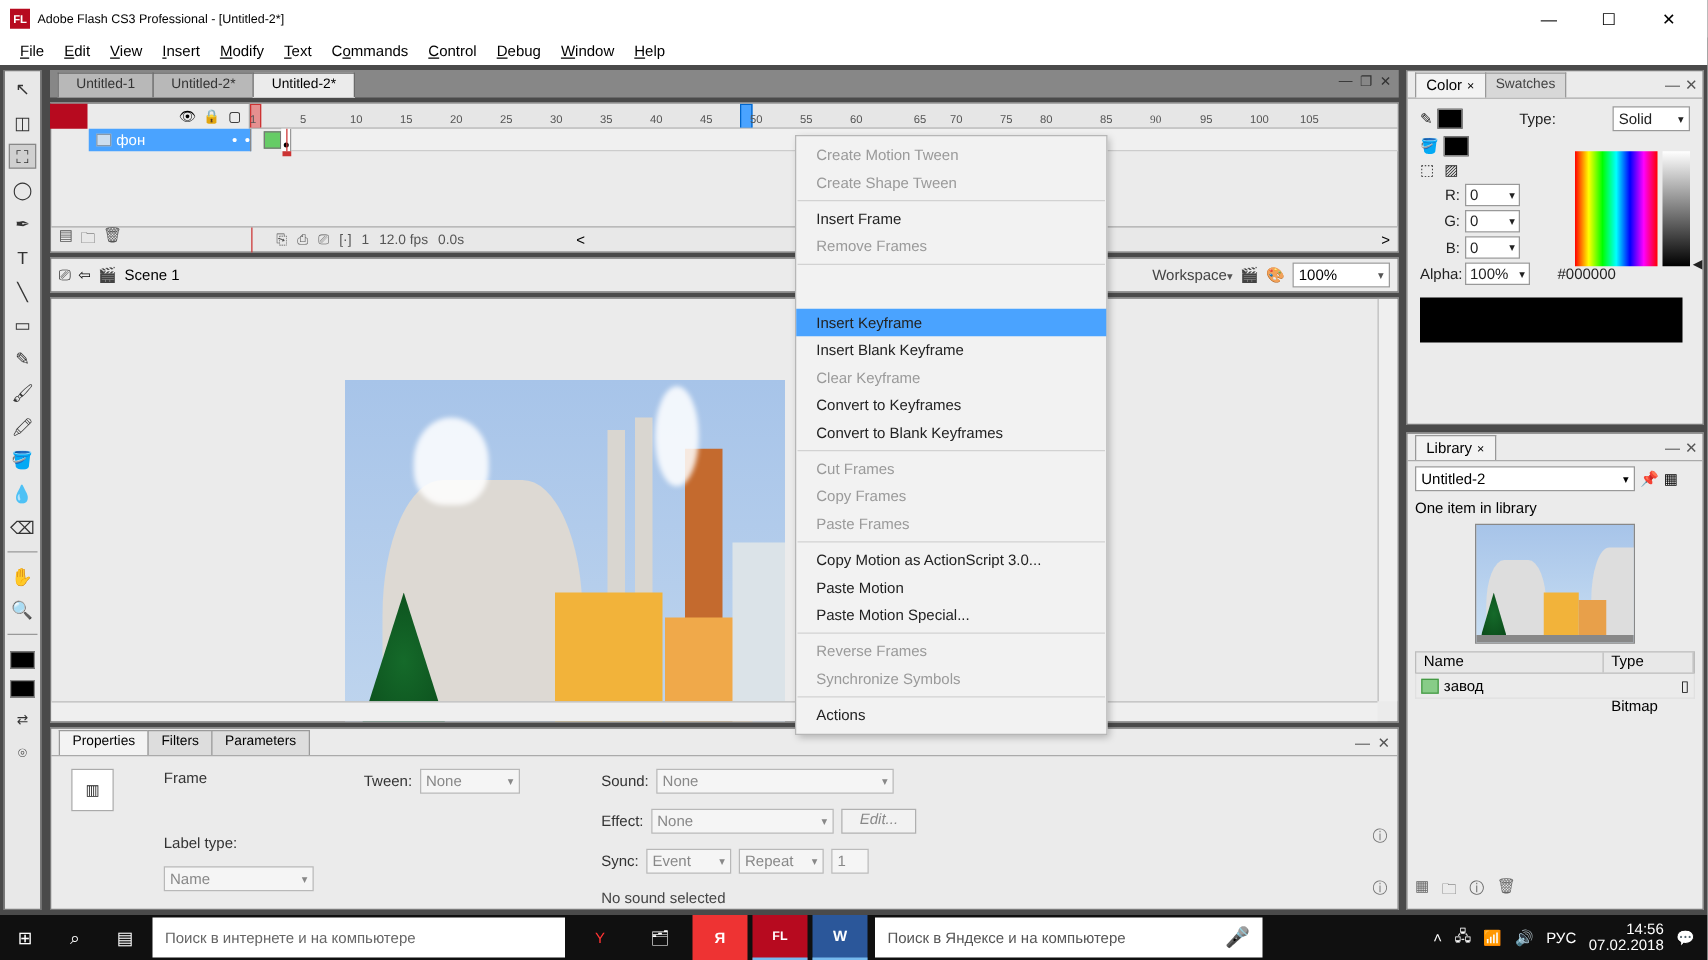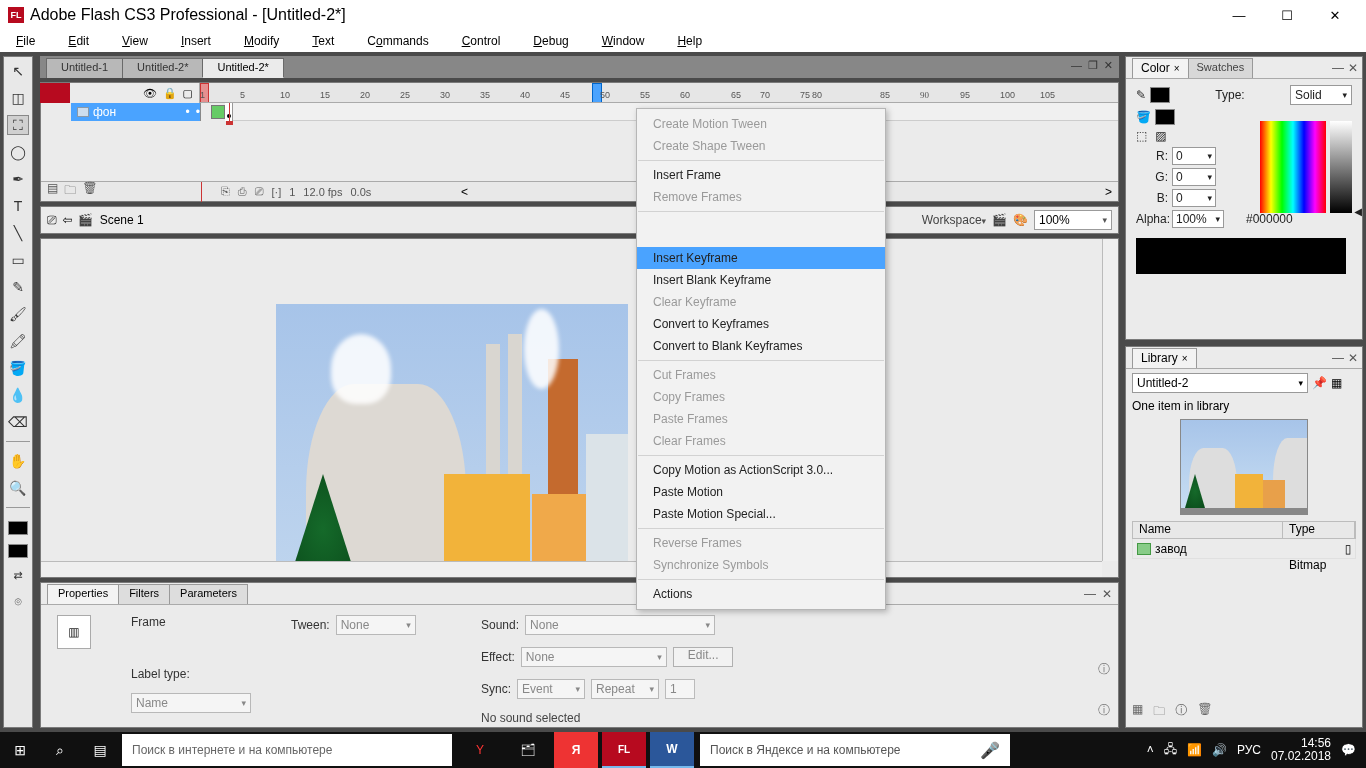--- a/index.html
+++ b/index.html
@@ -1,22 +1,22 @@
 <!DOCTYPE html>
 <html><head>
 <meta charset="utf-8">
 <style>
 * { margin:0; padding:0; box-sizing:border-box; font-family:"Segoe UI",Tahoma,sans-serif; font-size:12px; user-select:none; }
 body { width:1366px; height:768px; background:#fff; overflow:hidden; position:relative; }
 .titlebar { height:30px; background:#fff; display:flex; align-items:center; padding:0 8px; }
 .titlebar .fl-icon { width:16px; height:16px; background:#b70a1f; margin-right:6px; display:flex; align-items:center; justify-content:center; color:#fff; font-size:9px; font-weight:bold; }
-.titlebar .title { flex:1; color:#000; font-size:16px; }
+.titlebar .title { flex:1; color:#000; font-size:10px; }
 .winbtns { display:flex; gap:18px; padding-right:8px; }
 .winbtn { width:30px; height:20px; display:flex; align-items:center; justify-content:center; font-size:13px; }
-.menubar { height:22px; display:flex; align-items:center; padding:0 8px; gap:17px; }
+.menubar { height:22px; display:flex; align-items:center; padding:0 8px; gap:0; }
 .menubar span { padding:2px 8px; }
 .menubar span u { text-decoration:underline; }
 .workarea { position:absolute; top:52px; left:0; right:0; bottom:36px; background:#4a4a4a; }
 .left-tools { position:absolute; left:3px; top:4px; width:30px; bottom:4px; background:#e8e8e8; border:1px solid #7a7a7a; display:flex; flex-direction:column; align-items:center; padding-top:4px; gap:7px; }
 .tool { width:22px; height:20px; display:flex; align-items:center; justify-content:center; color:#333; font-size:14px; }
 .tool.sel { background:#d0d0d0; border:1px solid #888; }
 .tool.sep { height:1px; background:#999; width:24px; margin:2px 0; }
 .left-tools .swatch-stroke { width:20px;height:14px;background:#000;border:1px solid #888;margin-top:4px; }
 .left-tools .swatch-fill { width:20px;height:14px;background:#000;border:1px solid #888;margin-top:2px; position:relative; }
 .center { position:absolute; left:40px; top:4px; right:247px; bottom:4px; display:flex; flex-direction:column; gap:4px; }
@@ -65,21 +65,21 @@
 .props-panel { height:146px; background:#ebebeb; border:1px solid #7a7a7a; position:relative; }
 .props-tabs { height:22px; display:flex; align-items:flex-end; padding-left:6px; border-bottom:1px solid #aaa; }
 .ptab { height:20px; padding:2px 10px; background:#ddd; border:1px solid #9a9a9a; border-bottom:none; font-size:11px; margin-right:-1px; }
 .ptab.active { background:#f3f3f3; }
 .props-body { padding:10px 16px; display:flex; gap:40px; }
 .props-body .col { display:flex; flex-direction:column; gap:12px; font-size:11px; color:#222; }
 .props-body label { color:#333; }
 .props-body .combo { display:inline-flex; align-items:center; justify-content:space-between; height:20px; border:1px solid #b8b8b8; background:#f5f5f5; padding:0 4px; color:#888; min-width:80px; }
 .props-body .combo.wide { min-width:190px; }
 .props-body .combo .ar { font-size:9px; }
-.props-body .editbtn { height:20px; padding:0 14px; border:1px solid #b0b0b0; background:#f2f2f2; color:#888; }
+.props-body .editbtn { height:20px; padding:0 14px; border:1px solid #b0b0b0; background:#f2f2f2; color:#888;font-style:italic; }
 .props-panel .winctl { position:absolute; right:6px; top:4px; display:flex; gap:6px; font-size:11px; color:#555; }
 .props-panel .helpicons { position:absolute; right:8px; bottom:8px; color:#777; display:flex; flex-direction:column; gap:24px; align-items:center;}
 
 .right-col { position:absolute; right:3px; top:4px; width:238px; bottom:4px; display:flex; flex-direction:column; gap:6px; }
 .panel { background:#ebebeb; border:1px solid #7a7a7a; position:relative; }
 .panel .phdr { height:22px; display:flex; align-items:flex-end; padding-left:6px; border-bottom:1px solid #aaa; }
 .panel .phdr .pt { height:20px; padding:2px 8px; background:#f3f3f3; border:1px solid #999; border-bottom:none; font-size:11px; margin-right:-1px; }
 .panel .phdr .pt.inact { background:#d8d8d8; color:#444; }
 .panel .phdr .pt .x { margin-left:4px; font-size:10px; }
 .panel .topctl { position:absolute; right:4px; top:4px; display:flex; gap:4px; color:#555; font-size:11px; }
@@ -213,21 +213,21 @@
             <span class="rn" style="left: 240px;">30</span>
             <span class="rn" style="left: 280px;">35</span>
             <span class="rn" style="left: 320px;">40</span>
             <span class="rn" style="left: 360px;">45</span>
             <span class="rn" style="left: 400px;">50</span>
             <span class="rn" style="left: 440px;">55</span>
             <span class="rn" style="left: 480px;">60</span>
             <span class="rn" style="left: 520px; margin-left: 11px;">65</span>
             <span class="rn" style="left: 560px;">70</span>
             <span class="rn" style="left: 600px;">75</span>
-            <span class="rn" style="left: 612px;">80</span>
+            <span class="rn" style="left: 632px;">80</span>
             <span class="rn" style="left: 680px;">85</span>
             <span class="rn" style="left: 720px; font-family: Liberation Serif, serif;">90</span>
             <span class="rn" style="left: 760px;">95</span>
             <span class="rn" style="left: 800px;">100</span>
             <span class="rn" style="left: 840px;">105</span>
           </div>
       </div>
       <div class="layer-row">
         <div class="spacer"></div>
         <div class="lname">
@@ -499,21 +499,20 @@
     <div class="msep"></div>
     <div class="mi hi">Insert Keyframe</div>
     <div class="mi">Insert Blank Keyframe</div>
     <div class="mi dis">Clear Keyframe</div>
     <div class="mi">Convert to Keyframes</div>
     <div class="mi">Convert to Blank Keyframes</div>
     <div class="msep"></div>
     <div class="mi dis">Cut Frames</div>
     <div class="mi dis">Copy Frames</div>
     <div class="mi dis">Paste Frames</div>
-    <div class="mi dis">Clear Frames</div>
     <div class="msep"></div>
     <div class="mi">Copy Motion as ActionScript 3.0...</div>
     <div class="mi">Paste Motion</div>
     <div class="mi">Paste Motion Special...</div>
     <div class="msep"></div>
     <div class="mi dis">Reverse Frames</div>
     <div class="mi dis">Synchronize Symbols</div>
     <div class="msep"></div>
     <div class="mi">Actions</div>
   </div>

